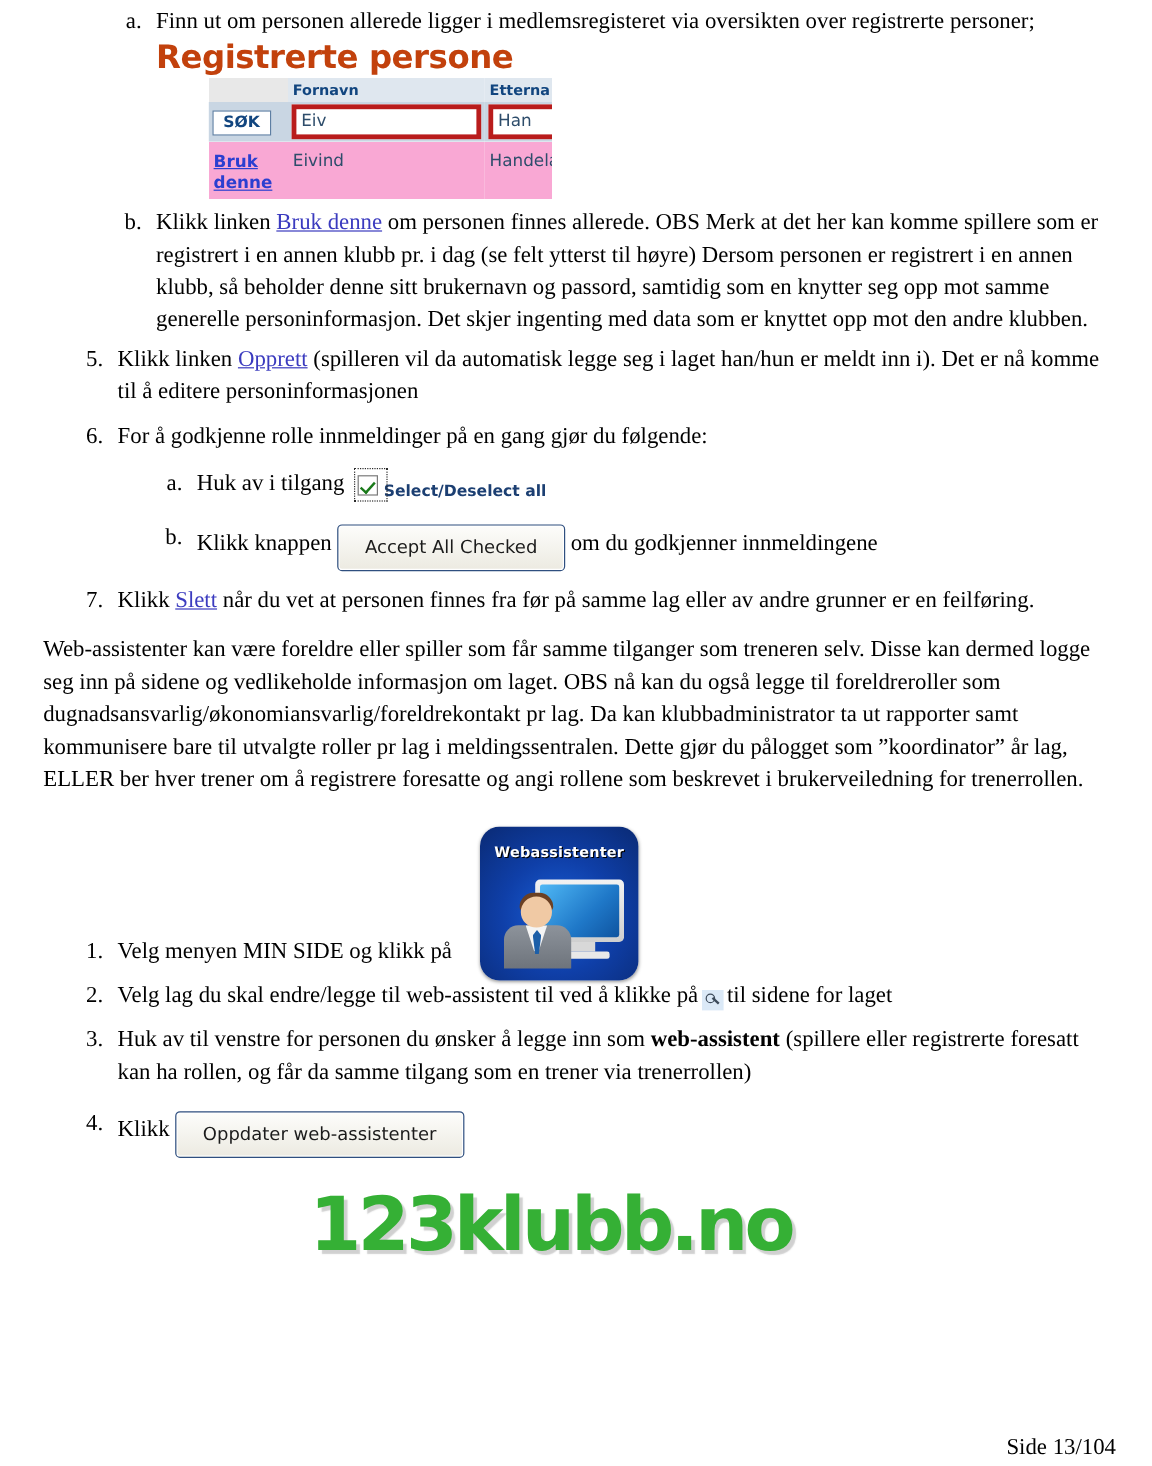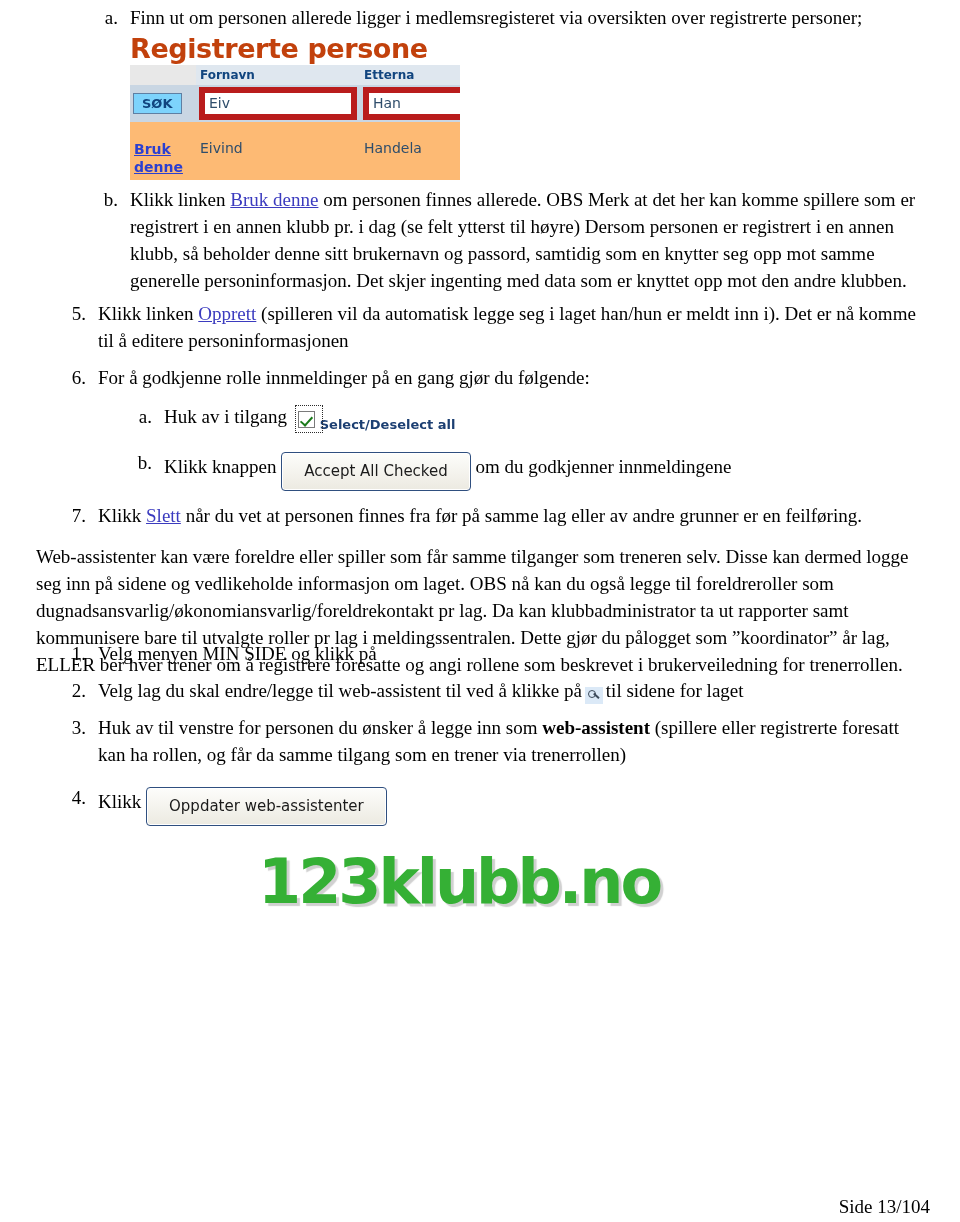--- a/index.html
+++ b/index.html
@@ -93,20 +93,21 @@
     font-weight: bold;
     color: #c2410c;
     letter-spacing: -0.4px;
     line-height: 32px;
     white-space: nowrap;
   }
   .shot-table {
     border-collapse: collapse;
     width: 348px;
     table-layout: fixed;
+    margin-left: 44px;
   }
   .shot-table td, .shot-table th {
     padding: 0;
     margin: 0;
   }
   .hdr-row td {
     background: #dfe7ef;
     font-size: 12px;
     font-weight: bold;
     color: #11457f;
@@ -117,48 +118,48 @@
   }
   .hdr-row td.blank { background: #e8e8e8; }
   .search-row td {
     background: #c9d6e3;
     height: 26px;
     padding: 2px 3px;
     vertical-align: middle;
   }
   .sok-btn {
     display: inline-block;
-    background: #7dd3fc;
+    background: #ffffff;
     border: 1px solid #5e7fa3;
     font-size: 13px;
     font-weight: bold;
     color: #11457f;
     padding: 2px 8px;
     font-family: "DejaVu Sans", sans-serif;
   }
   .txtbox {
     display: block;
     background: #ffffff;
-    border: 6px solid #b91c1c;
+    border: 4px solid #b91c1c;
     font-size: 14px;
     color: #2e4d6b;
     padding: 2px 4px;
     height: 17px;
     line-height: 17px;
     overflow: hidden;
     white-space: nowrap;
   }
   .data-row td {
-    background: #fdba74;
+    background: #f9a8d4;
     font-size: 14px;
     color: #2e4d6b;
     height: 40px;
     padding-left: 4px;
     vertical-align: top;
-    padding-top: 18px;
+    padding-top: 8px;
     white-space: nowrap;
     overflow: hidden;
   }
   .brukdenne {
     color: #2b3fd0;
     text-decoration: underline;
     font-size: 14px;
     font-weight: bold;
     line-height: 18px;
     display: inline-block;
@@ -443,20 +444,35 @@
   </div>
 
   <div class="li lvl-num" style="margin-top:14px;">
     <div class="marker">7.</div>
     <div class="body-txt"><span>Klikk </span><span class="doclink">Slett</span><span> når du vet at personen finnes fra før på samme lag eller av andre grunner er en feilføring.</span></div>
   </div>
 
 
   <p class="para" style="margin-top:14px; margin-left:6px;"><span>Web-assistenter kan være foreldre eller spiller som får samme tilganger som treneren selv. Disse kan dermed logge seg inn på sidene og vedlikeholde informasjon om laget. </span><span class="red">OBS nå kan du også legge til foreldreroller som dugnadsansvarlig/økonomiansvarlig/foreldrekontakt pr lag. Da kan klubbadministrator ta ut rapporter samt kommunisere bare til utvalgte roller pr lag i meldingssentralen. Dette gjør du pålogget som ”koordinator” år lag, ELLER ber hver trener om å registrere foresatte og angi rollene som beskrevet i brukerveiledning for trenerrollen.</span></p>
 
+  <div style="margin-top:26px; margin-left:370px;">
+    <div class="webass-icon">
+      <div class="webass-label">Webassistenter</div>
+      <div class="wa-monitor">
+          <div class="wa-screen"></div>
+        </div>
+      <div class="wa-stand"></div>
+      <div class="wa-base"></div>
+      <div class="wa-body"></div>
+      <div class="wa-shirt"></div>
+      <div class="wa-tie"></div>
+      <div class="wa-hair"></div>
+      <div class="wa-head"></div>
+    </div>
+  </div>
 
   <div class="li lvl-bot" style="margin-top:-38px;">
     <div class="marker">1.</div>
     <div class="body-txt">Velg menyen MIN SIDE og klikk på</div>
   </div>
 
   <div class="li lvl-bot" style="margin-top:10px;">
     <div class="marker">2.</div>
     <div class="body-txt"><span>Velg lag du skal endre/legge til web-assistent til ved å klikke på</span><span class="edit-icon"></span><span>til sidene for laget</span></div>
   </div>

